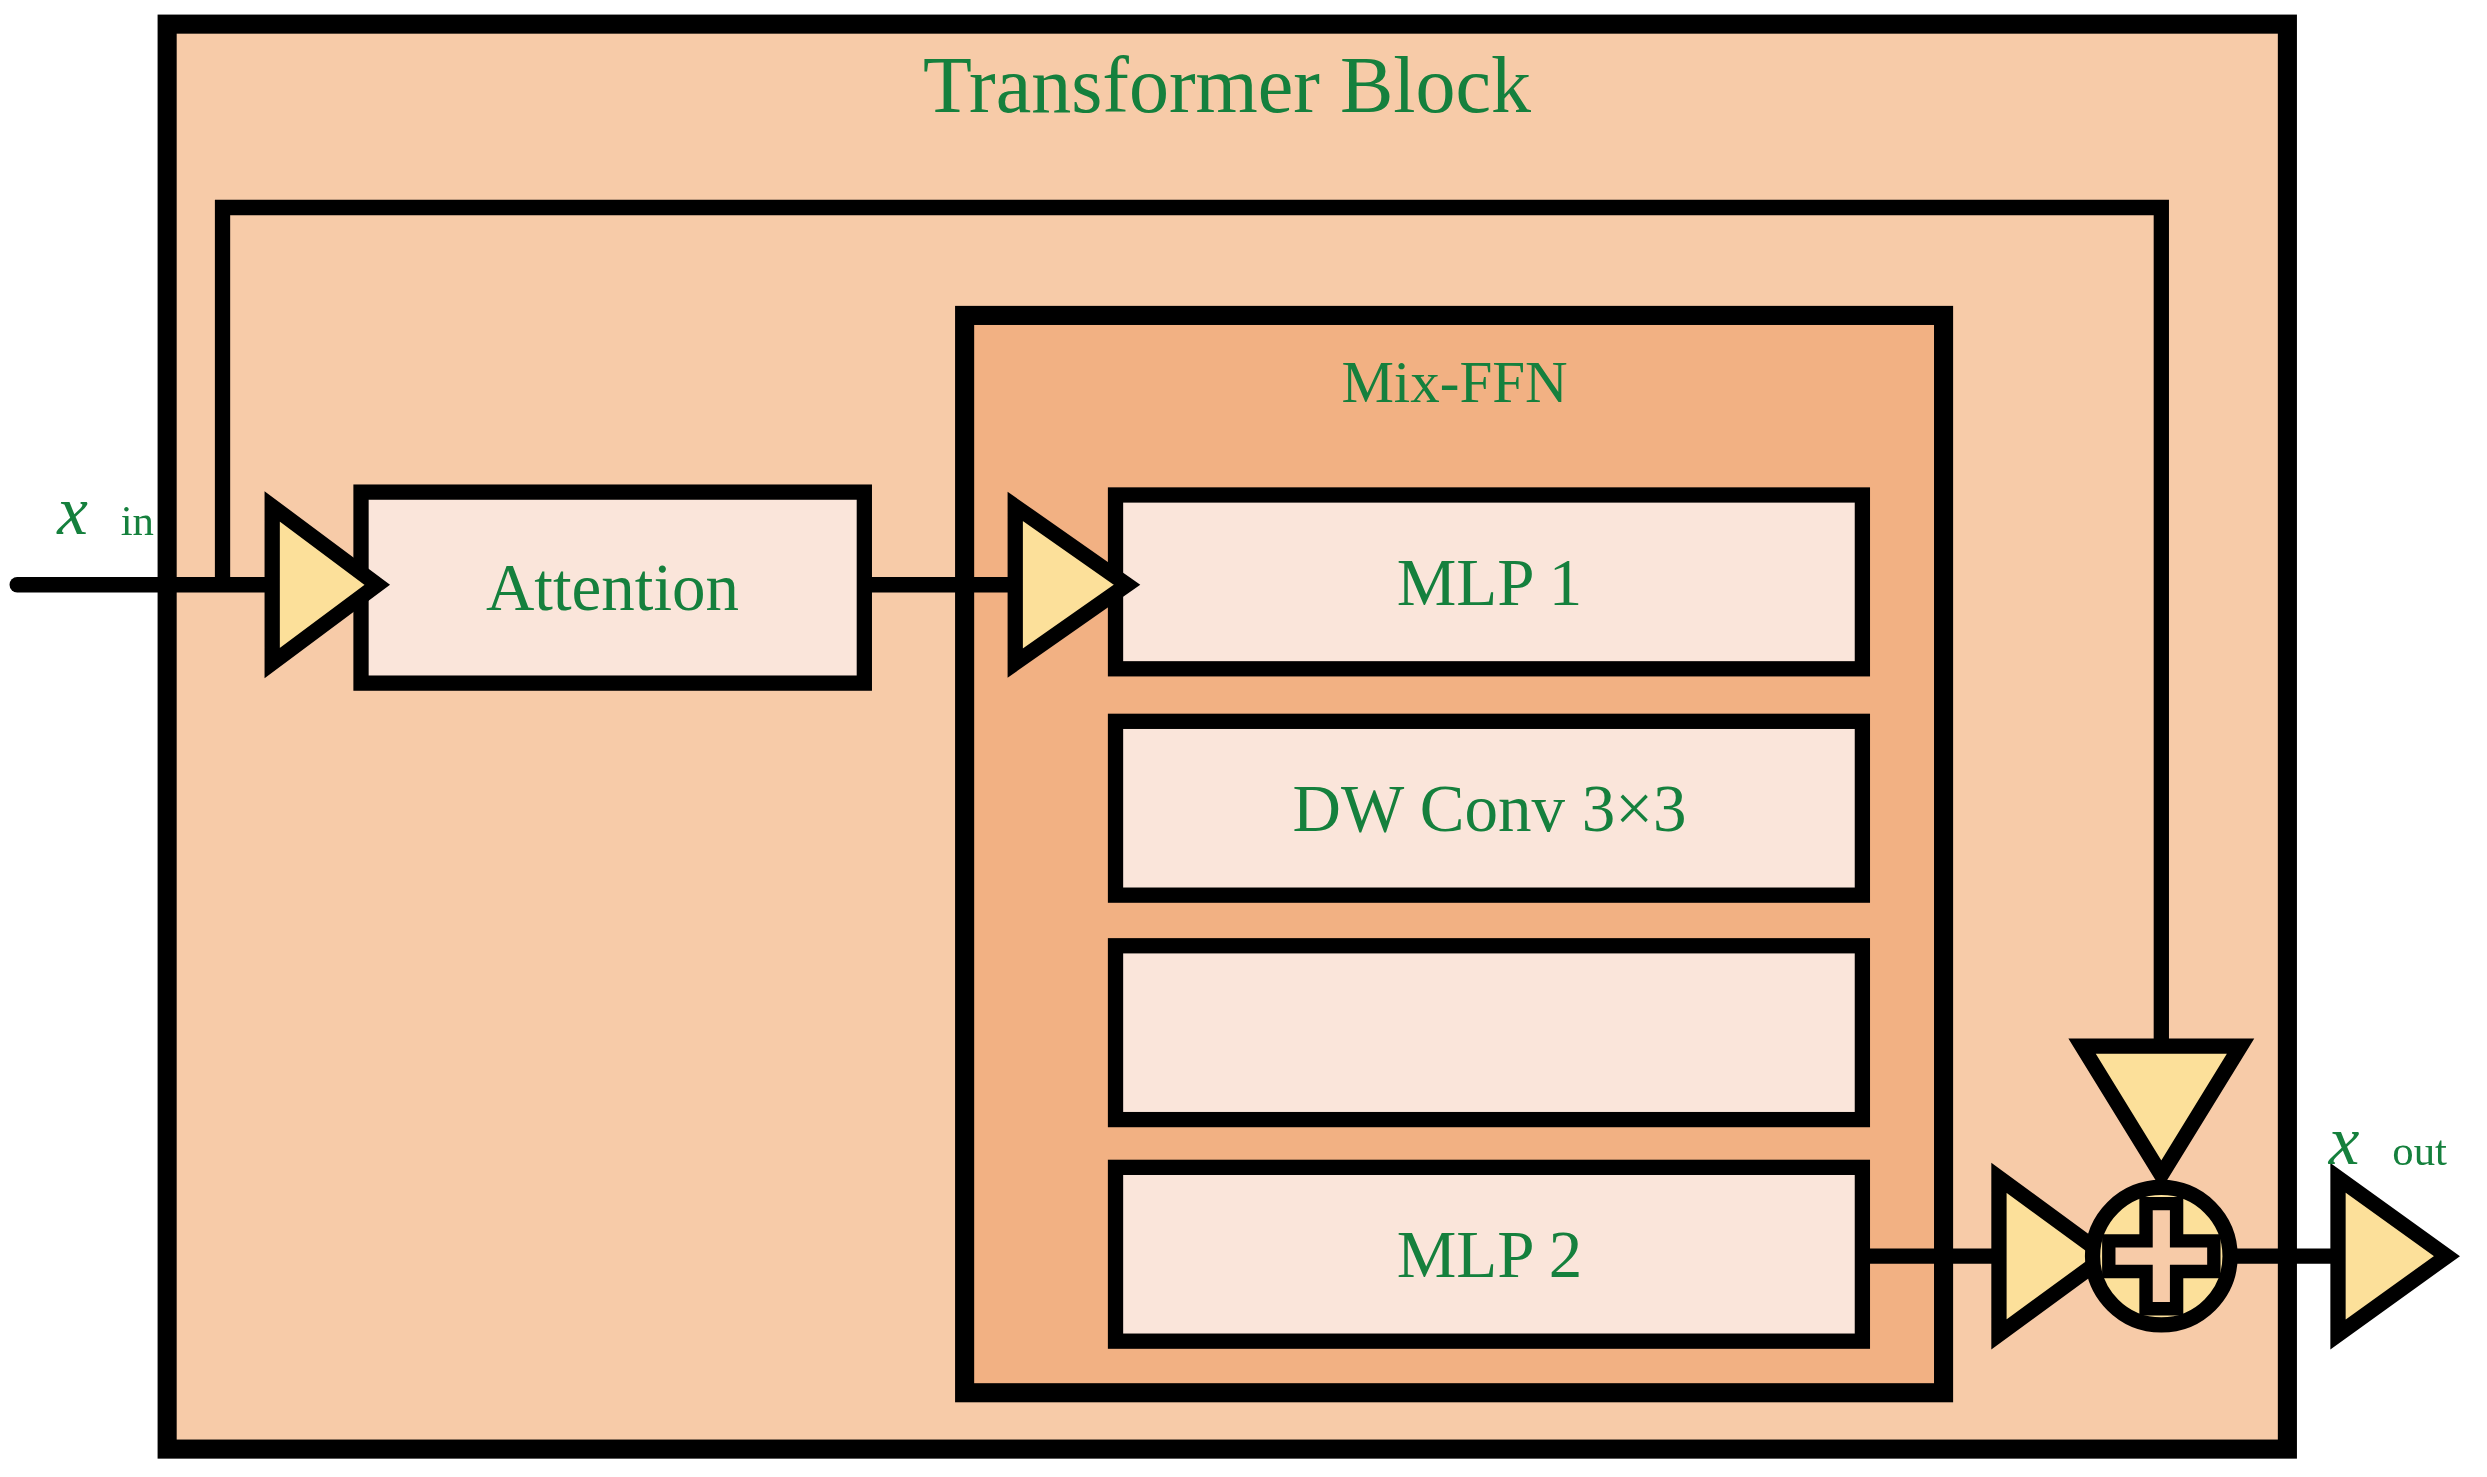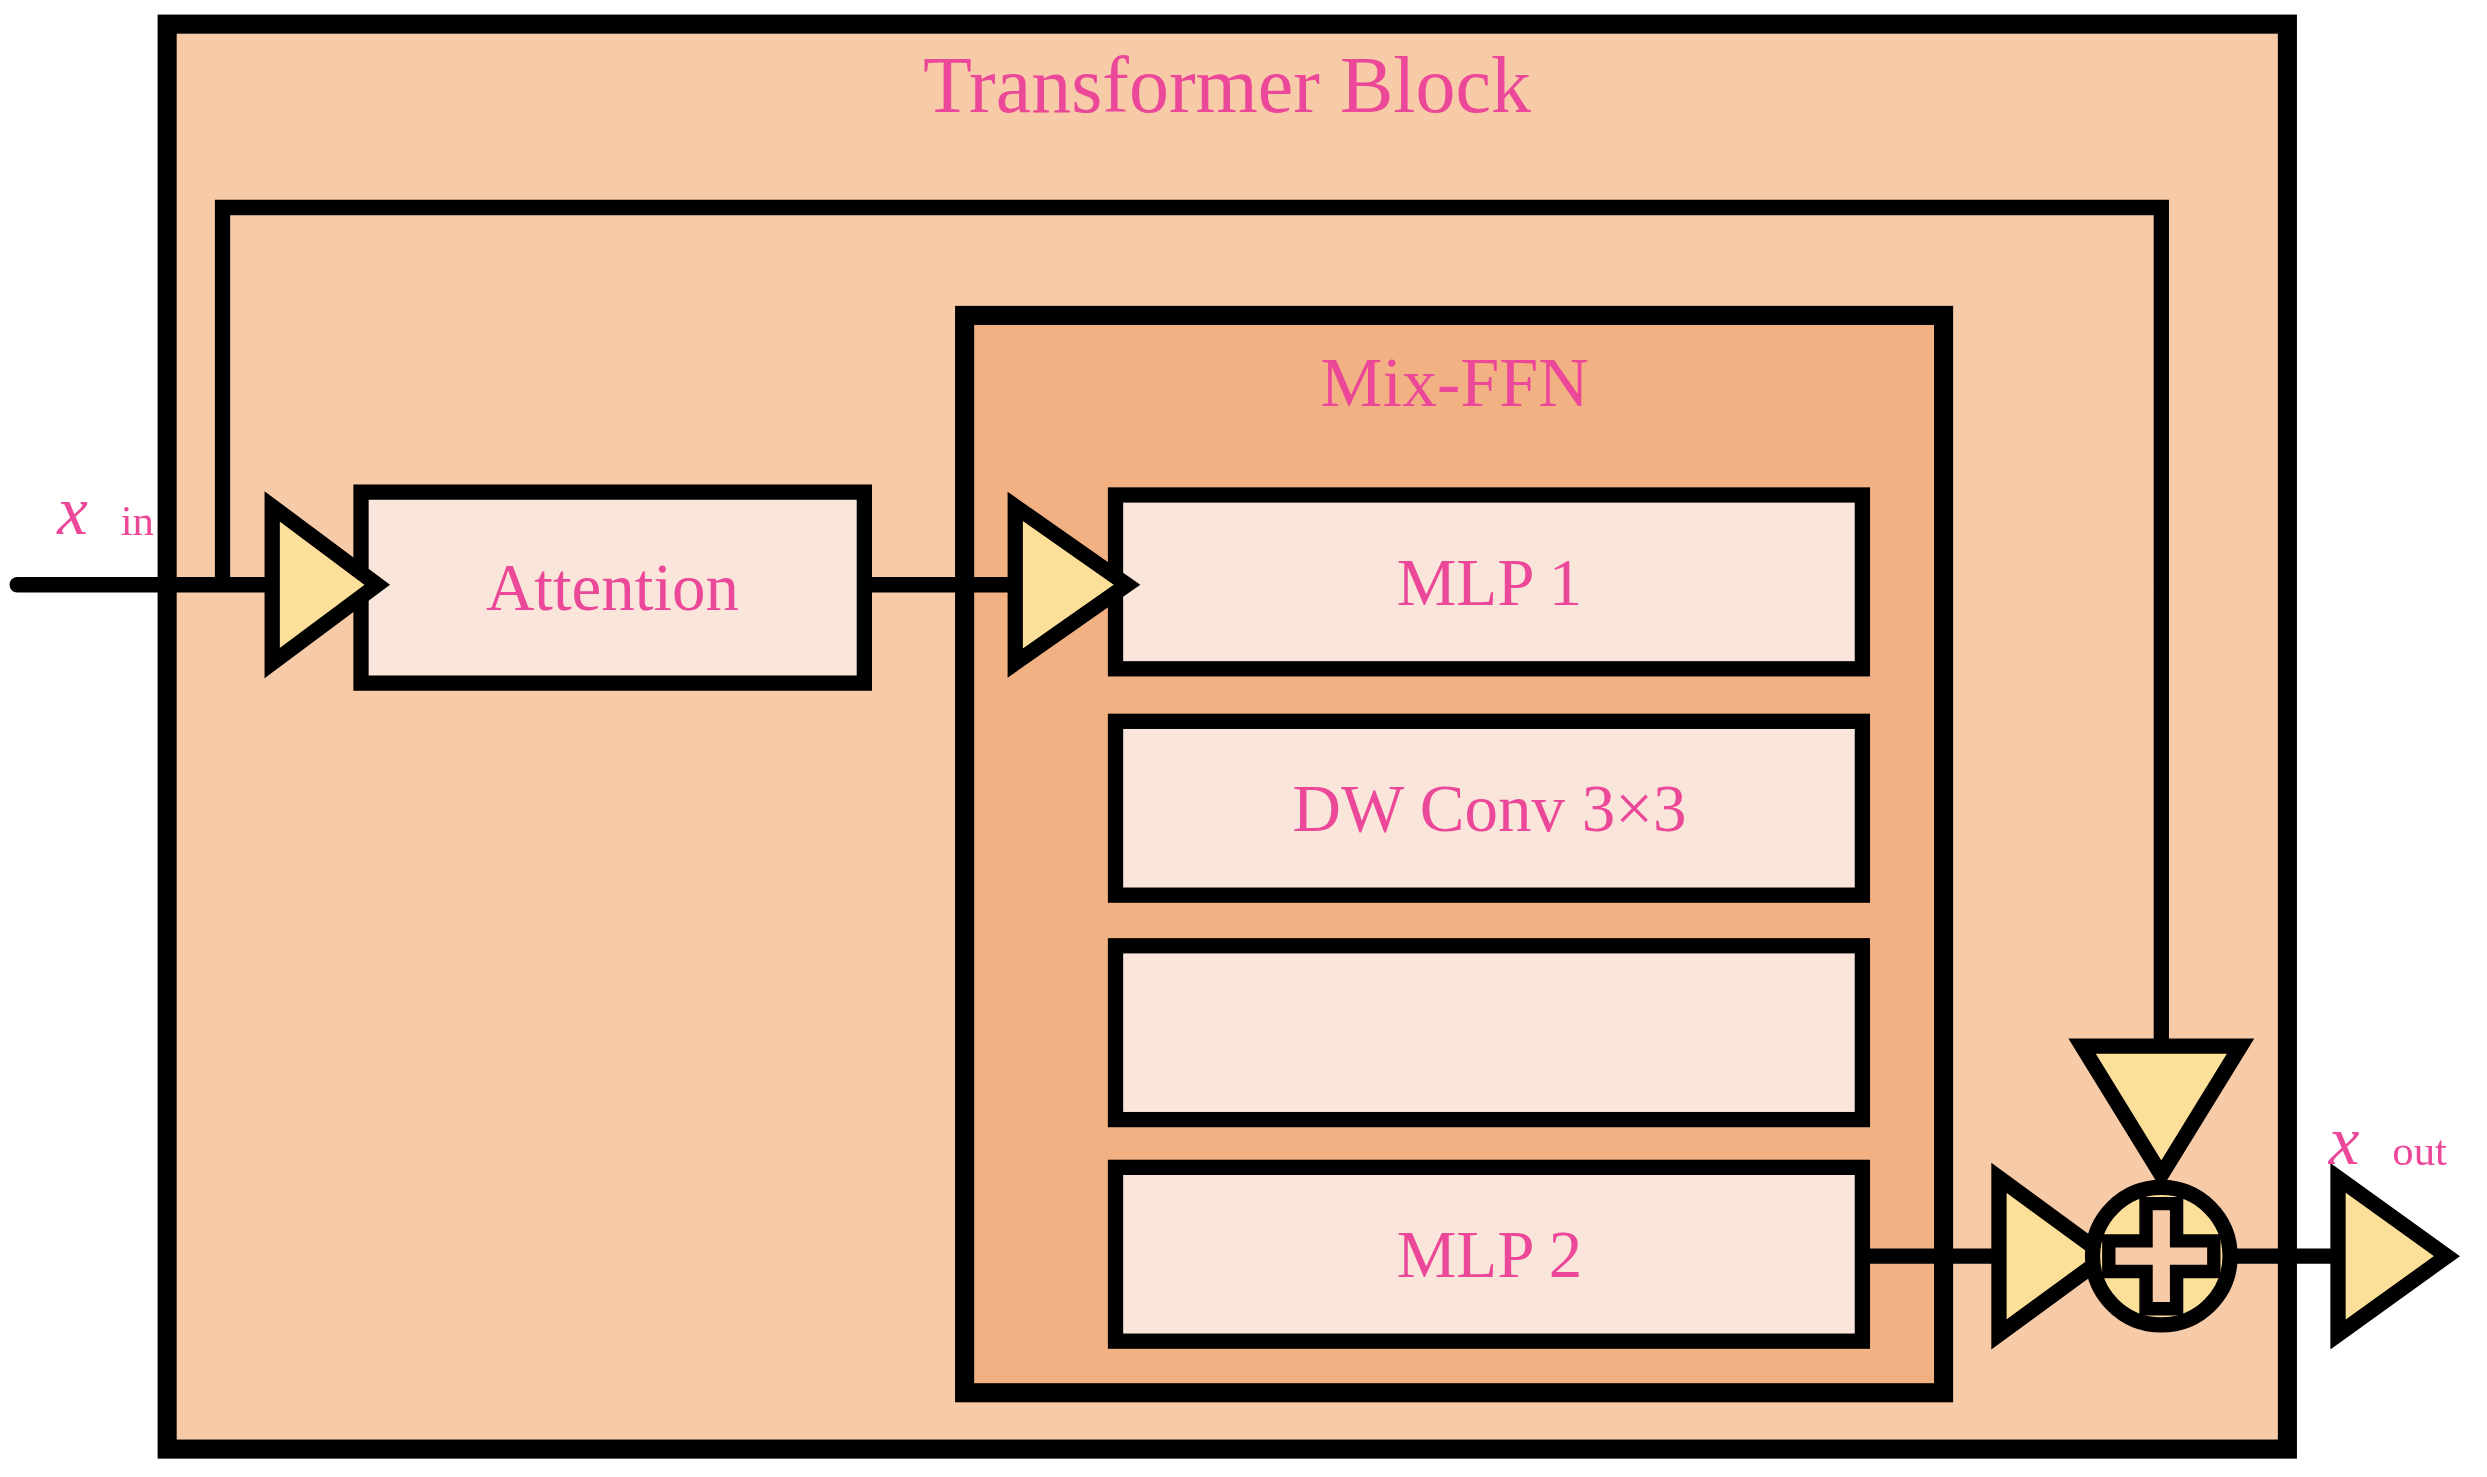--- a/index.html
+++ b/index.html
@@ -23,31 +23,31 @@
     left: 0;
     top: 0;
     width: 2487px;
     height: 1478px;
   }
   .blk-text {
     position: absolute;
     display: flex;
     align-items: center;
     justify-content: center;
-    color: #ec4899;
+    color: #15803d;
     font-family: "Liberation Serif", "DejaVu Serif", serif;
     white-space: nowrap;
     pointer-events: none;
   }
   .title-text {
     font-size: 80px;
     letter-spacing: 0px;
   }
   .subtitle-text {
-    font-size: 70px;
+    font-size: 59px;
   }
   .box-label {
     font-size: 67px;
   }
   .io-label {
     font-size: 69px;
   }
   .io-label i {
     font-style: italic;
     font-family: "Liberation Serif", "DejaVu Serif", serif;

